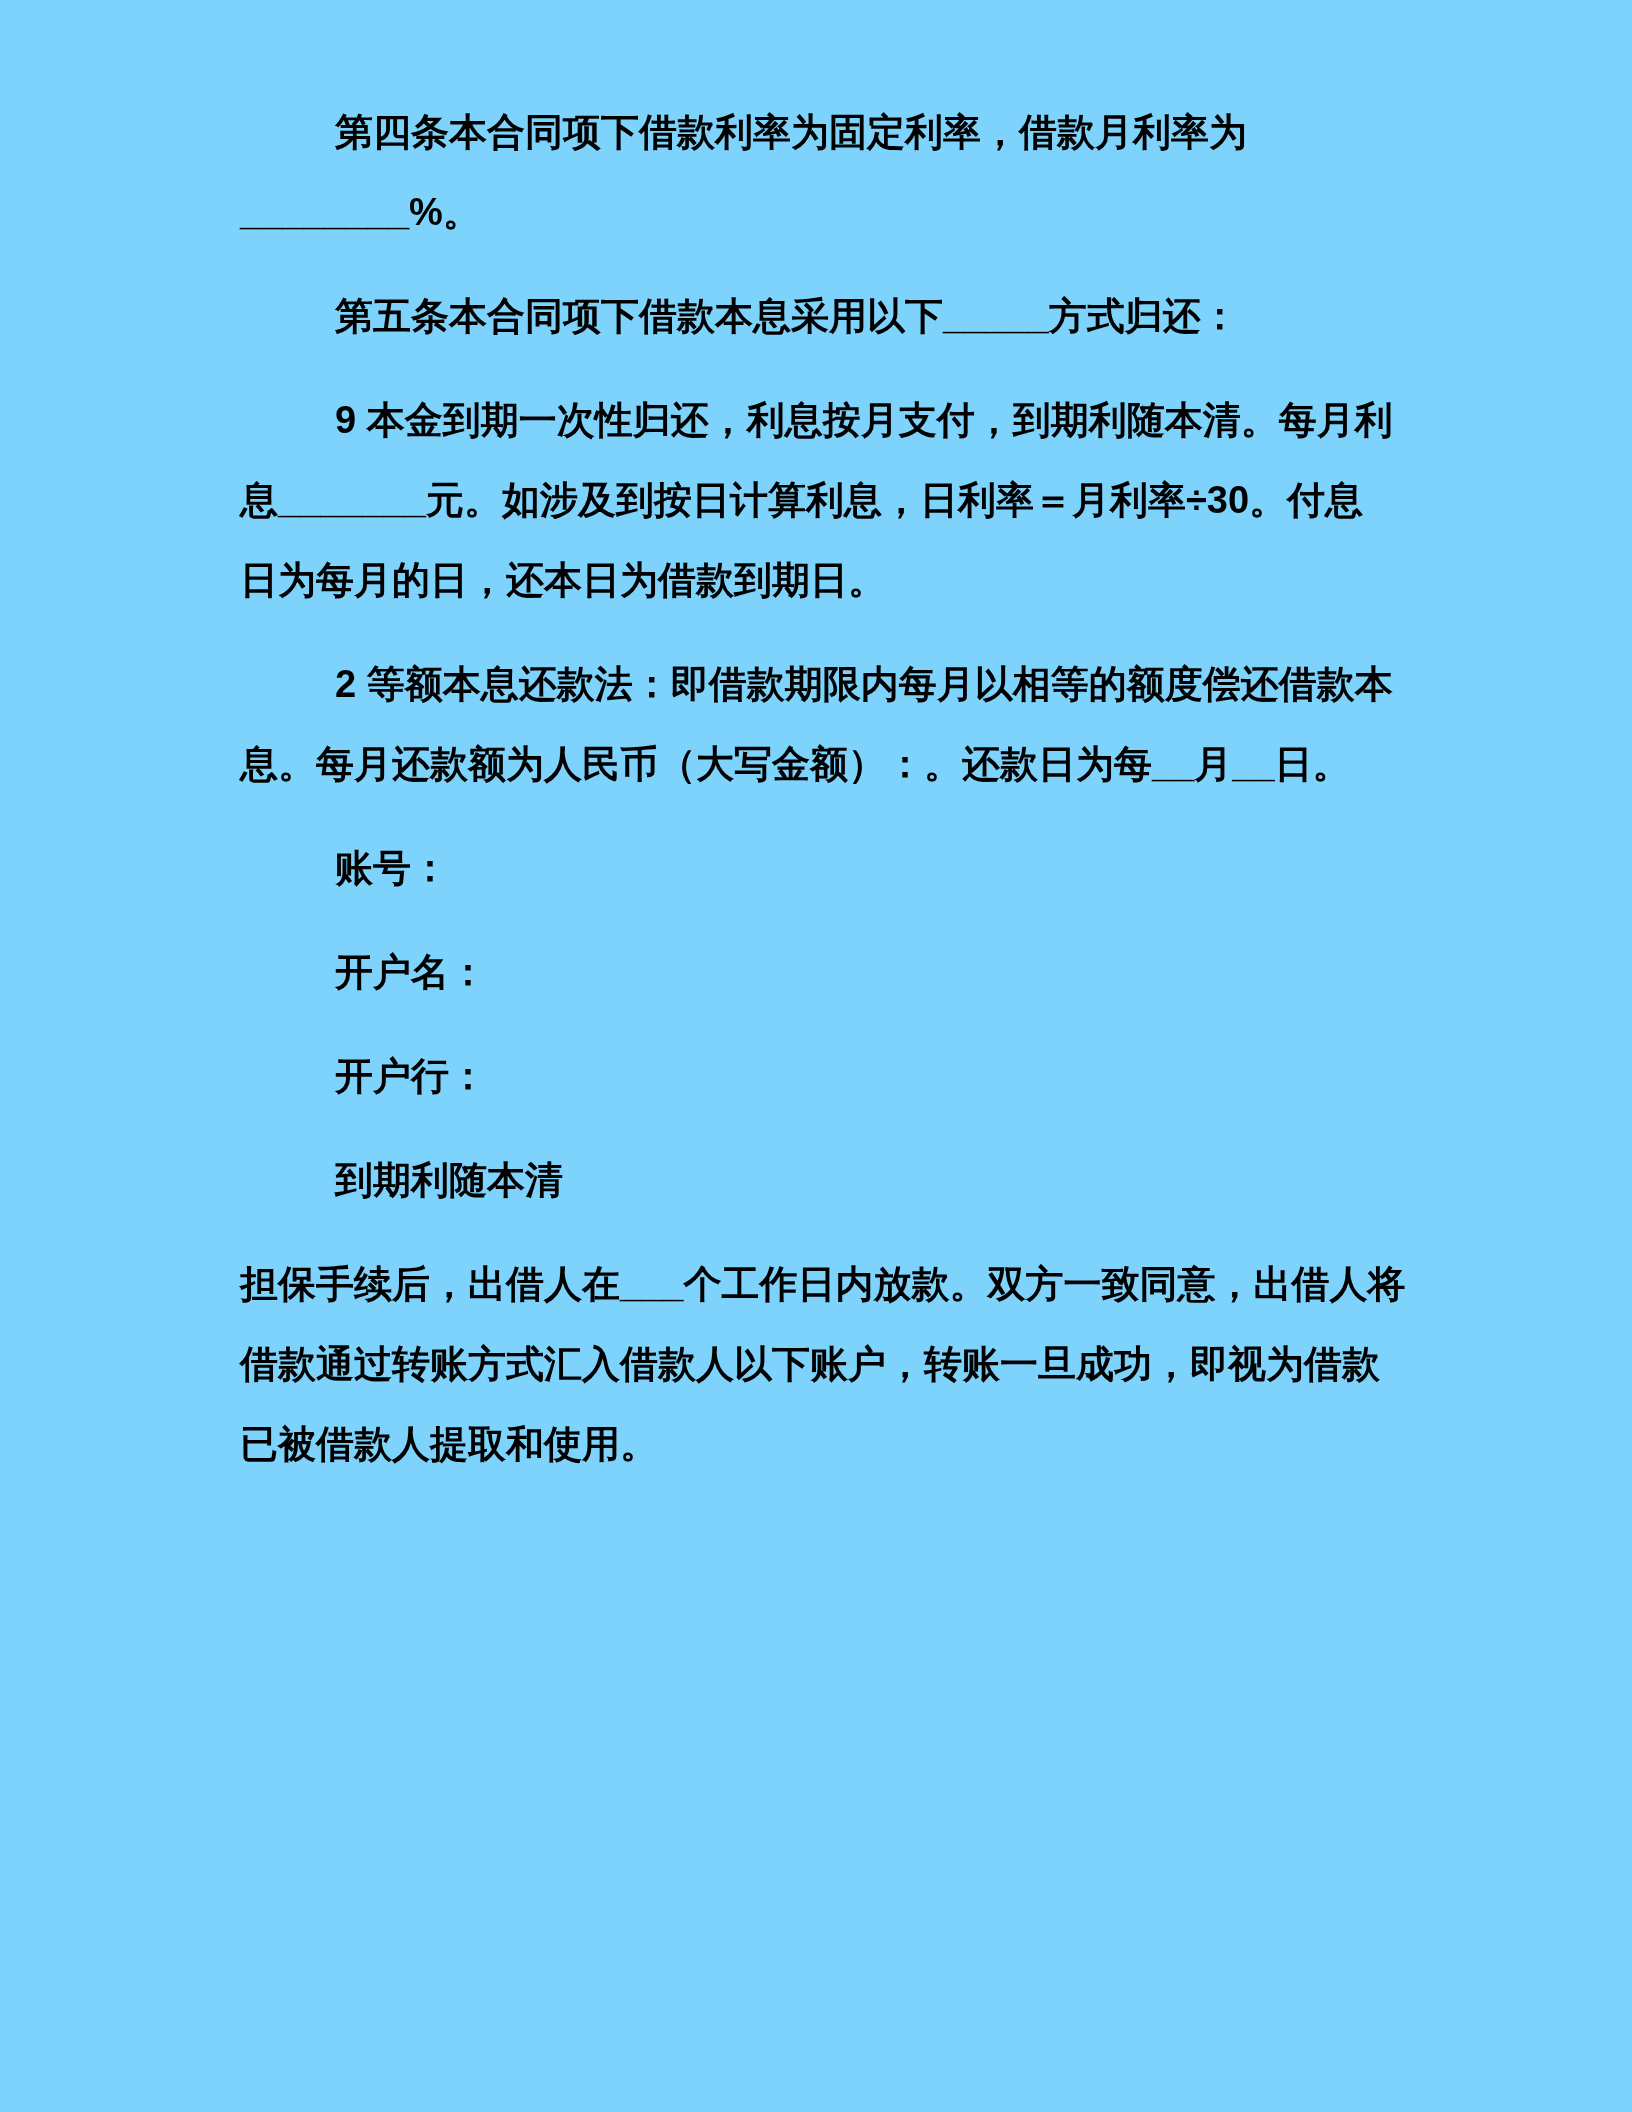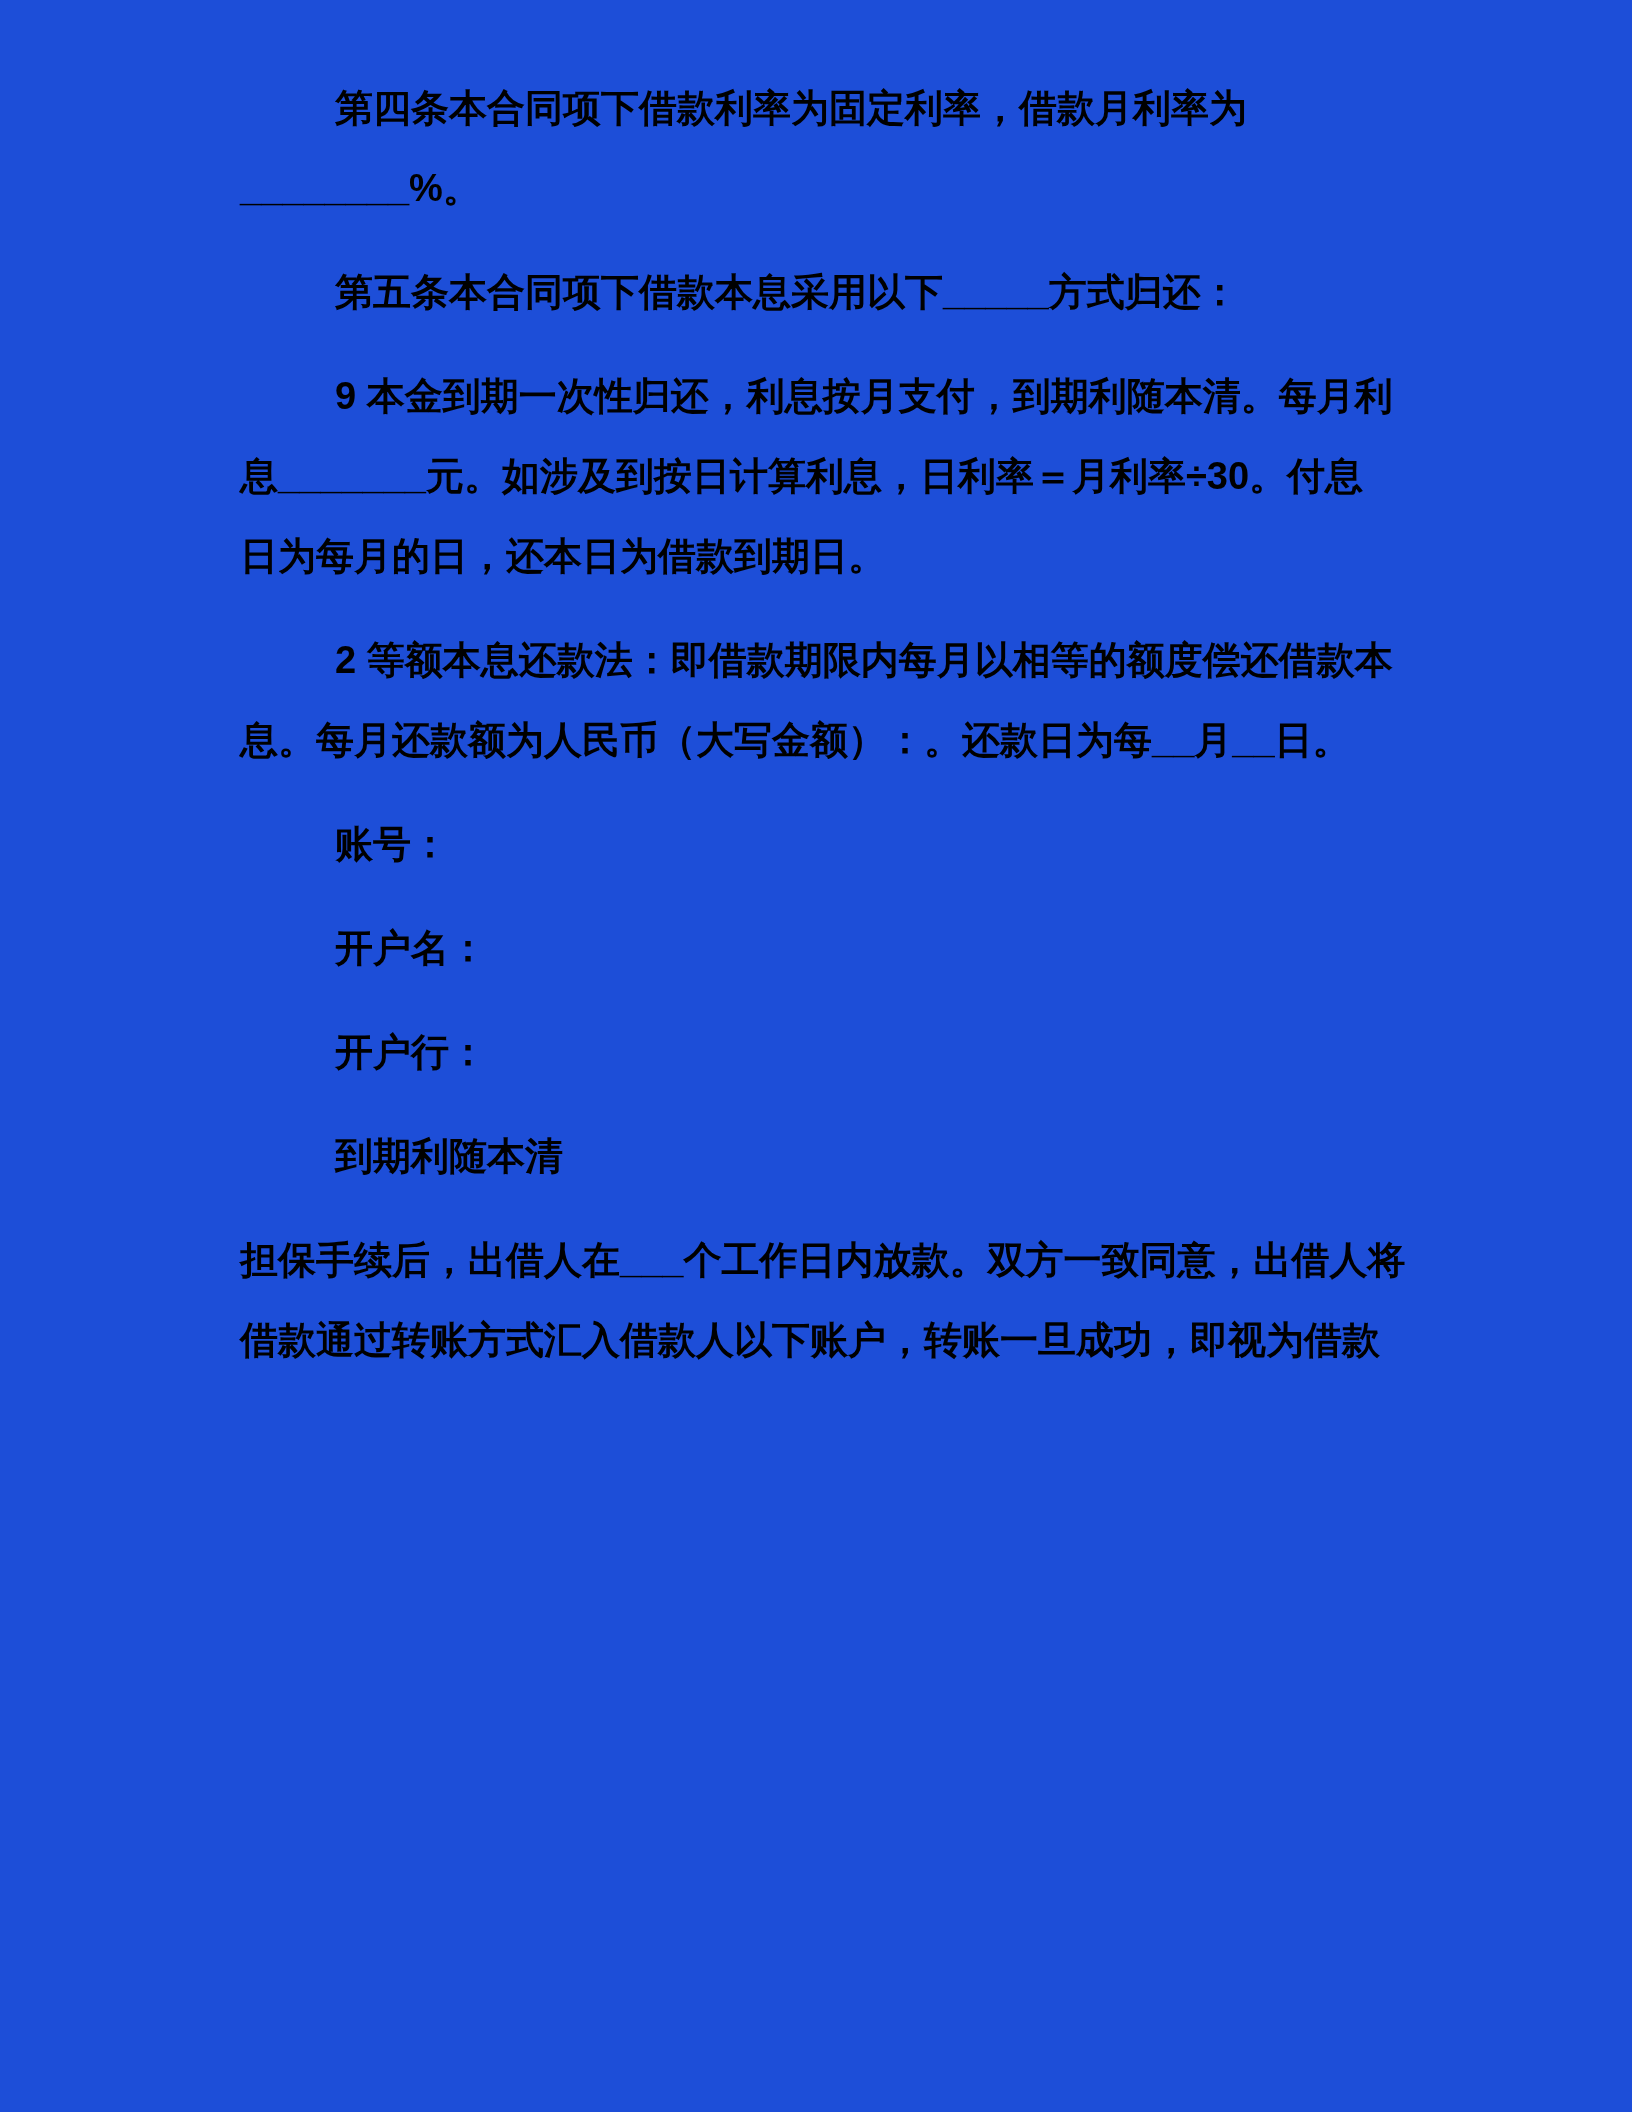--- a/index.html
+++ b/index.html
@@ -4,23 +4,23 @@
 <style>
   html, body {
     margin: 0;
     padding: 0;
     background: #ffffff;
   }
   .page {
     position: relative;
     width: 1632px;
     height: 2112px;
-    background: #1d4ed8;
+    background: #7dd3fc;
     box-sizing: border-box;
-    padding: 68px 150px 0 240px;
+    padding: 92px 150px 0 240px;
     overflow: hidden;
   }
   .para {
     margin: 0 0 24px 0;
   }
   .para:last-child {
     margin-bottom: 0;
   }
   .line {
     font-family: "Liberation Sans", "DejaVu Sans", sans-serif;
@@ -73,15 +73,16 @@
     <div class="line indent">开户行：</div>
   </div>
 
   <div class="para">
     <div class="line indent">到期利随本清</div>
   </div>
 
   <div class="para">
     <div class="line">担保手续后，出借人在___个工作日内放款。双方一致同意，出借人将</div>
     <div class="line">借款通过转账方式汇入借款人以下账户，转账一旦成功，即视为借款</div>
+    <div class="line">已被借款人提取和使用。</div>
   </div>
 
 </div>
 
 </body></html>

